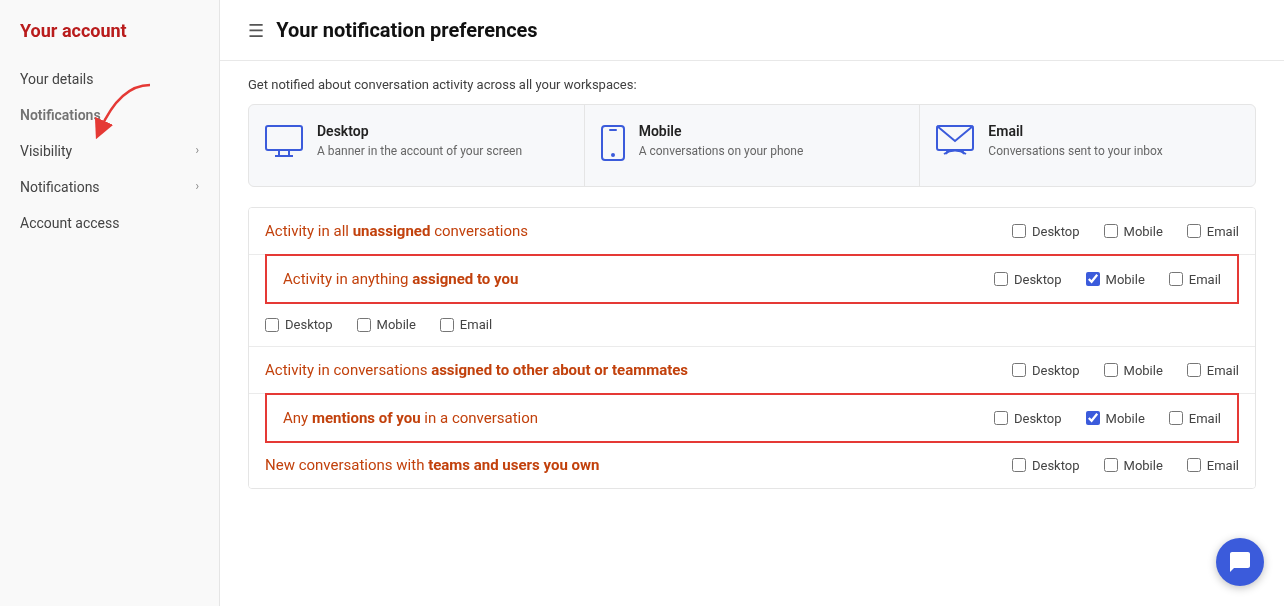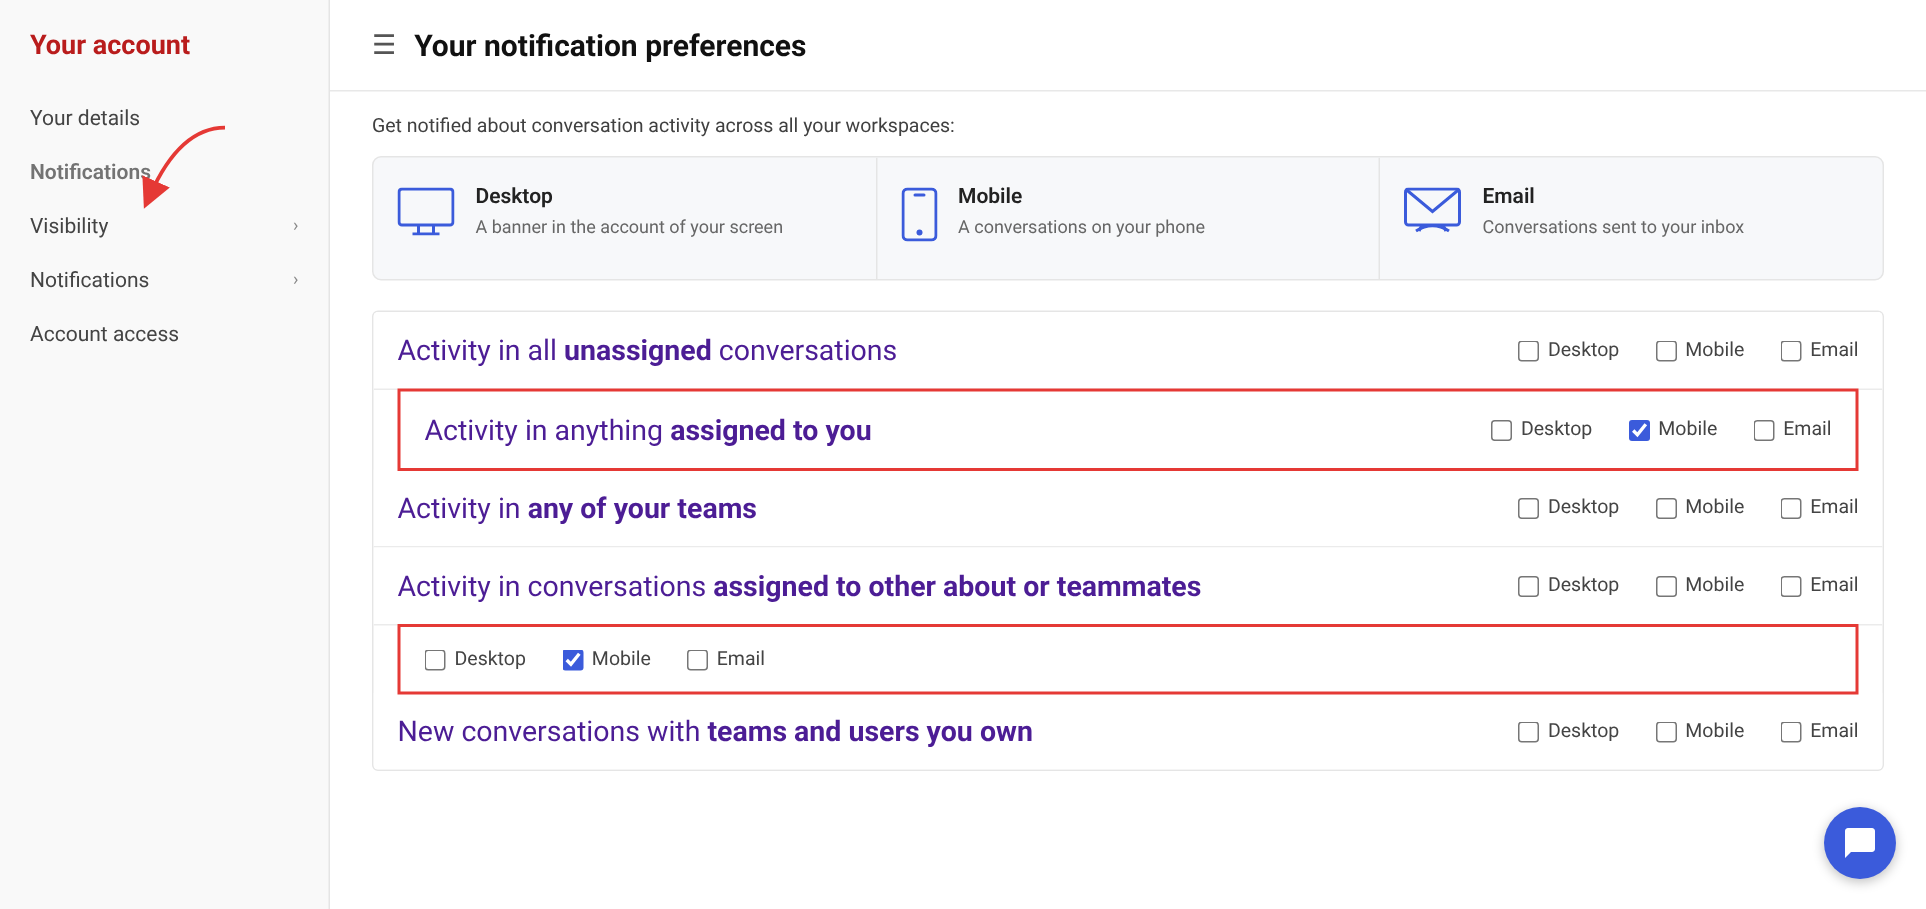--- a/index.html
+++ b/index.html
@@ -129,22 +129,22 @@
     .notif-row:last-child { border-bottom: none; }
     .notif-row.highlighted {
       border: 2px solid #e53935;
       background: #fff;
       margin: -1px 16px;
       position: relative;
       z-index: 1;
     }
     .notif-row-label {
       flex: 1;
-      font-size: 19px;
-      color: #4c1d95;
+      font-size: 15px;
+      color: #c2410c;
     }
     .notif-row-label strong { font-weight: 700; }
     .notif-checkboxes {
       display: flex;
       gap: 24px;
       align-items: center;
     }
     .notif-checkbox-group {
       display: flex;
       align-items: center;
@@ -295,21 +295,20 @@
               <input type="checkbox" checked="" style="">
               <span>Mobile</span>
             </label>
             <label class="notif-checkbox-group">
               <input type="checkbox" style="">
               <span>Email</span>
             </label>
           </div>
         </div>
         <div class="notif-row">
-          <div class="notif-row-label">Activity in <strong>any of your teams</strong></div>
           <div class="notif-checkboxes">
             <label class="notif-checkbox-group">
               <input type="checkbox" style="">
               <span>Desktop</span>
             </label>
             <label class="notif-checkbox-group">
               <input type="checkbox" style="">
               <span>Mobile</span>
             </label>
             <label class="notif-checkbox-group">
@@ -329,20 +328,21 @@
               <input type="checkbox" style="">
               <span>Mobile</span>
             </label>
             <label class="notif-checkbox-group">
               <input type="checkbox" style="">
               <span>Email</span>
             </label>
           </div>
         </div>
         <div class="notif-row highlighted">
+          <div class="notif-row-label">Any <strong>mentions of you</strong> in a conversation</div>
           <div class="notif-checkboxes">
             <label class="notif-checkbox-group">
               <input type="checkbox" style="">
               <span>Desktop</span>
             </label>
             <label class="notif-checkbox-group">
               <input type="checkbox" checked="" style="">
               <span>Mobile</span>
             </label>
             <label class="notif-checkbox-group">

